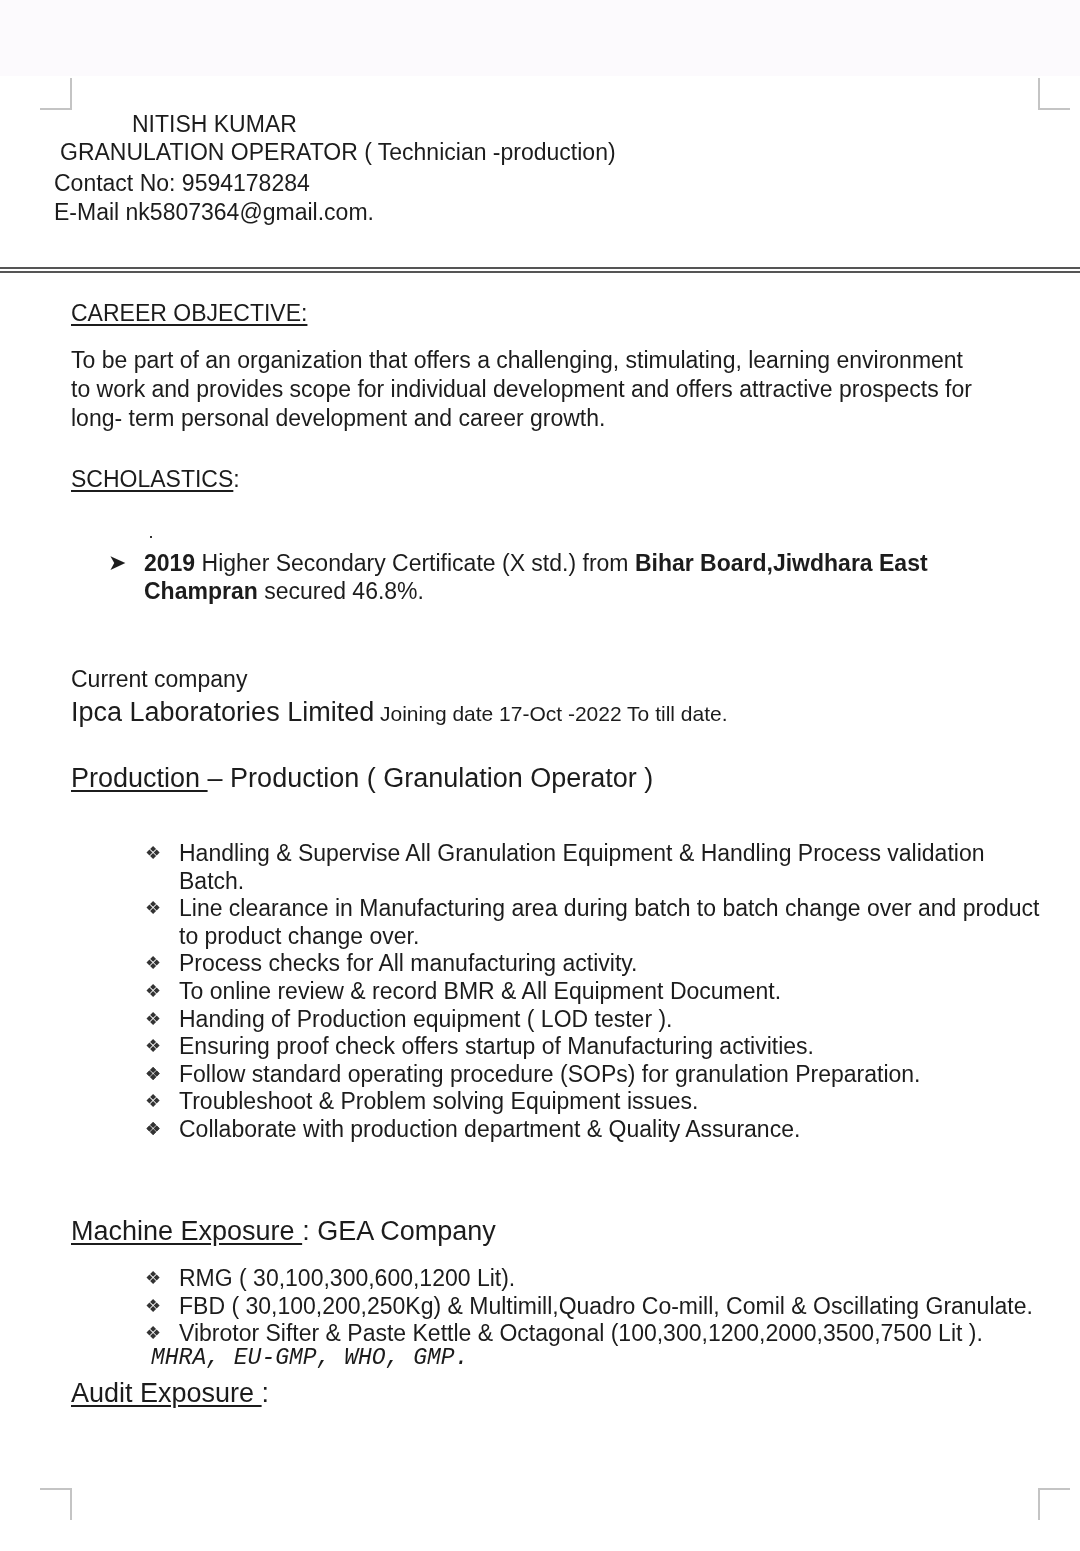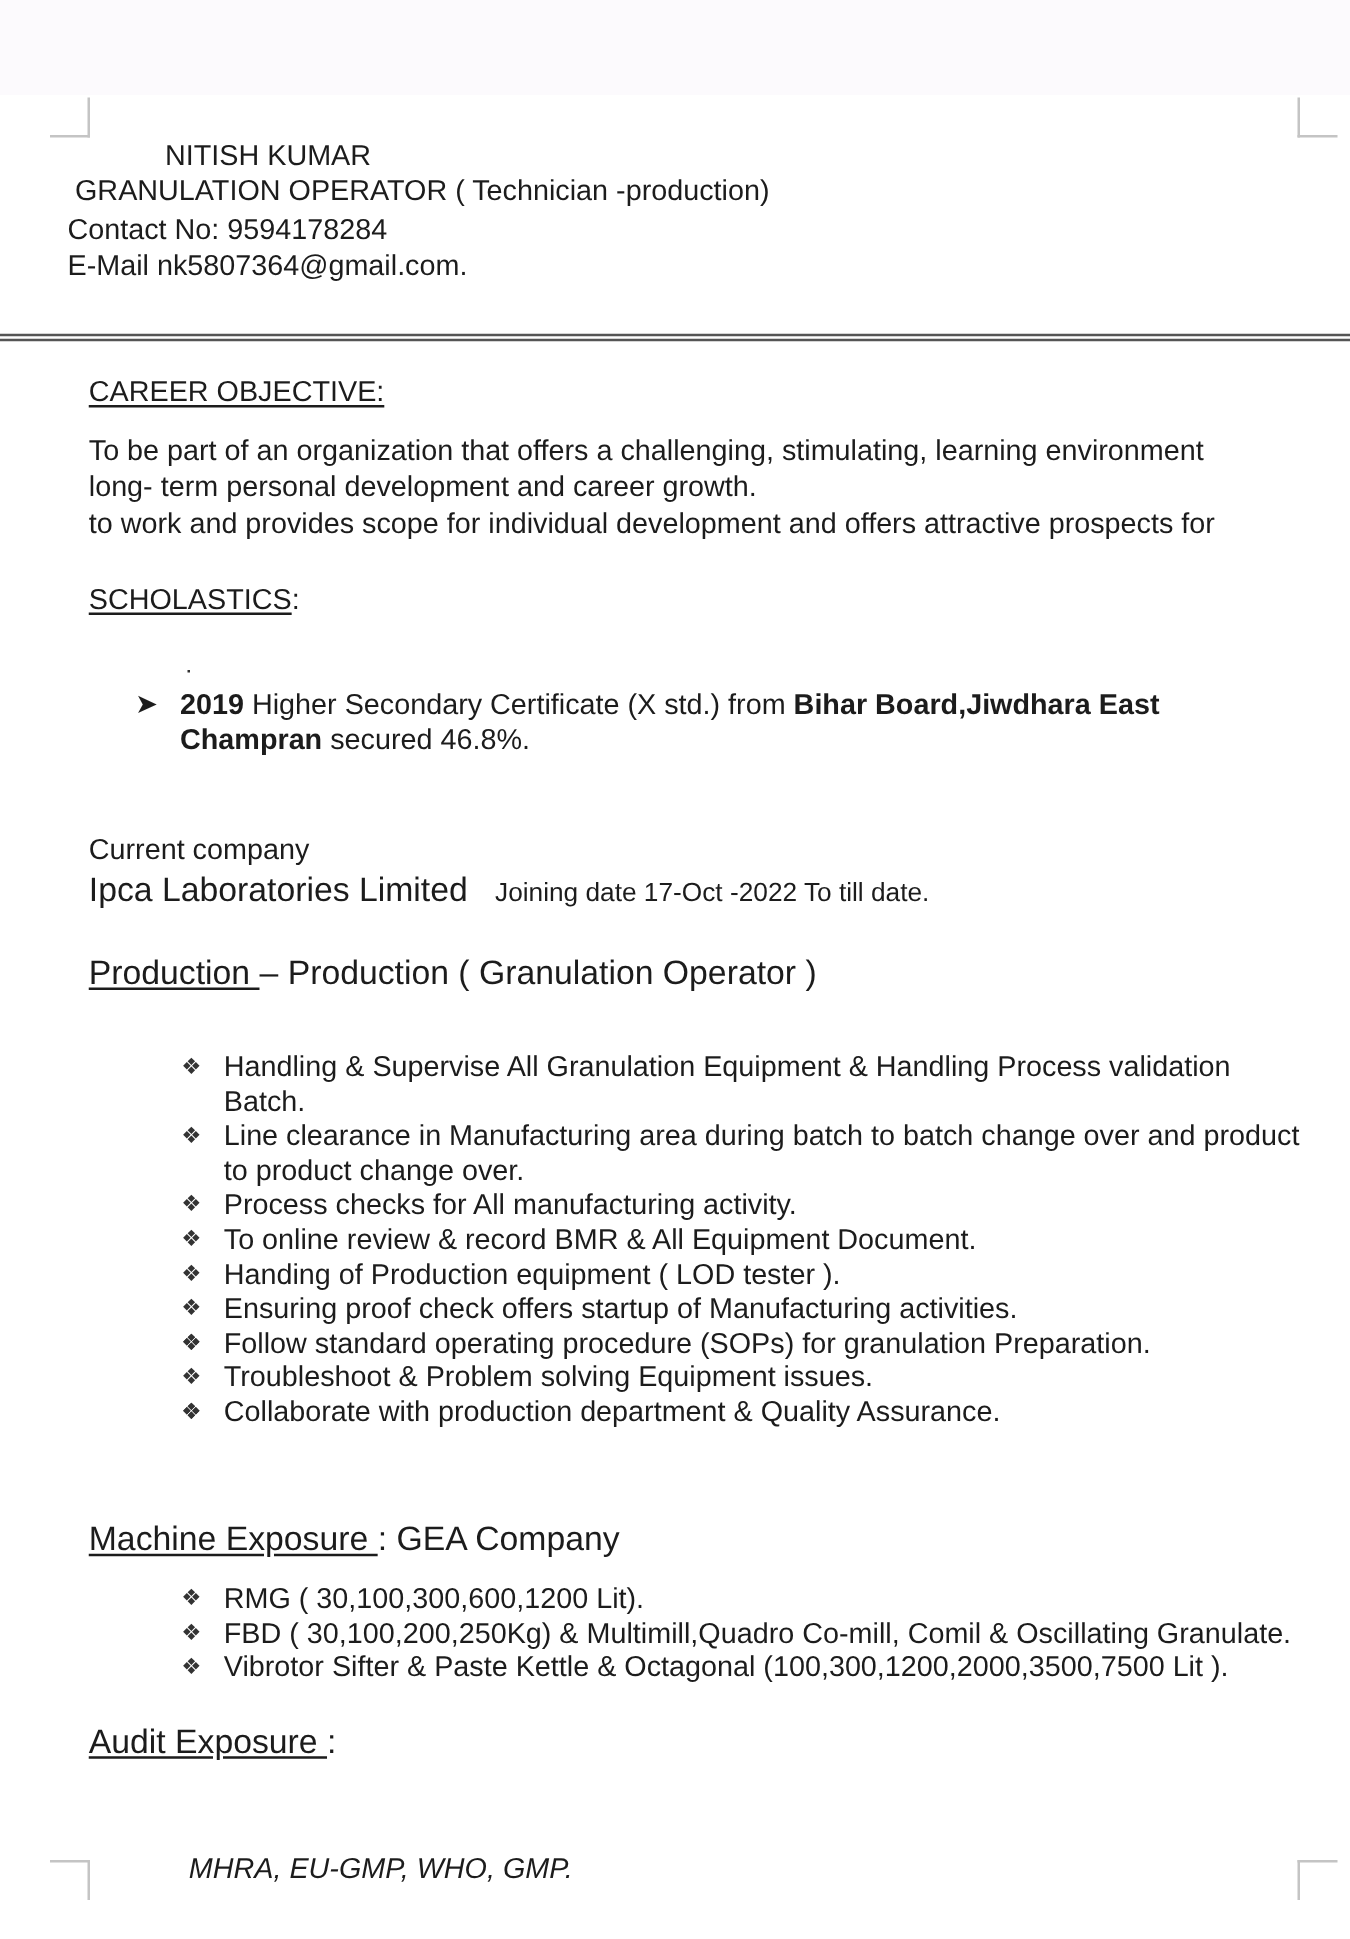--- a/index.html
+++ b/index.html
@@ -29,21 +29,21 @@
   .bullet-list { position: absolute; list-style: none; margin: 0; padding: 0; }
   .bullet-list li { position: relative; font-size: 23px; line-height: 27.6px; }
   .bullet-list li .glyph { position: absolute; left: -34px; top: 0; font-size: 18px; color: #333; }
   .duties { left: 179px; top: 840px; width: 870px; }
   .machines { left: 179px; top: 1265px; width: 860px; }
   .nowrap { white-space: nowrap; }
 
   .edu { position: absolute; left: 144px; top: 549px; width: 820px; font-size: 23px; line-height: 28px; }
   .edu-arrow { position: absolute; left: 108px; top: 549px; font-size: 22px; line-height: 28px; }
   .dot { position: absolute; left: 150px; top: 536px; width: 2px; height: 2px; background: #333; }
-  .audit-list { position: absolute; left: 151px; top: 1480px; font-size: 23px; font-style: italic; line-height: 28px; }
+  .audit-list { position: absolute; left: 151px; top: 1344px; font-size: 23px; font-style: italic; line-height: 28px; font-family: Liberation Mono, monospace; }
 </style>
 </head>
 <body>
 
 <div class="topband"></div>
 <div class="corner c-tl"></div>
 <div class="corner c-tr"></div>
 <div class="corner c-bl"></div>
 <div class="corner c-br"></div>
 
@@ -51,31 +51,31 @@
 <div class="t" style="left:60px; top:138px;">GRANULATION OPERATOR ( Technician -production)</div>
 <div class="t" style="left:54px; top:169px;">Contact No: 9594178284</div>
 <div class="t" style="left:54px; top:198px;">E-Mail nk5807364@gmail.com.</div>
 
 <div class="rule r1"></div>
 <div class="rule r2"></div>
 
 <div class="t u" style="left:71px; top:299px;">CAREER OBJECTIVE:</div>
 <div class="para">
   <span>To be part of an organization that offers a challenging, stimulating, learning environment</span>
+  <span>to work and provides scope for individual development and offers attractive prospects for</span>
   <span>long- term personal development and career growth.</span>
-  <span>to work and provides scope for individual development and offers attractive prospects for</span>
 </div>
 
 <div class="t" style="left:71px; top:465px;"><span class="u">SCHOLASTICS</span><span>:</span></div>
 <div class="dot"></div>
 <div class="edu-arrow">➤</div>
 <div class="edu"><span class="b">2019</span><span> Higher Secondary Certificate (X std.) from </span><span class="b">Bihar Board,Jiwdhara East Champran</span><span>  secured 46.8%.</span></div>
 
 <div class="t" style="left:71px; top:665px;">Current company</div>
-<div class="t" style="left:71px; top:698px;"><span style="font-size:27px;">Ipca Laboratories Limited</span><span style="font-size:21px;margin-left:16px;"> Joining date 17-Oct -2022 To till date.</span></div>
+<div class="t" style="left:71px; top:698px;"><span style="font-size:27px;">Ipca Laboratories Limited</span><span style="font-size:21px;"> Joining date 17-Oct -2022 To till date.</span></div>
 
 <div class="t" style="left:71px; top:762px; font-size:27px; line-height:32px;"><span class="u">Production </span><span>–  Production ( Granulation Operator )</span></div>
 
 <ul class="bullet-list duties">
   <li><span class="glyph">❖</span><span>Handling &amp; Supervise All Granulation Equipment &amp; Handling Process validation Batch.</span></li>
   <li><span class="glyph">❖</span><span>Line clearance in Manufacturing area during batch to batch change over and product to product change over.</span></li>
   <li class="nowrap"><span class="glyph">❖</span><span>Process checks for All manufacturing activity.</span></li>
   <li class="nowrap"><span class="glyph">❖</span><span>To online review &amp; record BMR &amp; All Equipment Document.</span></li>
   <li class="nowrap"><span class="glyph">❖</span><span>Handing of Production equipment ( LOD tester ).</span></li>
   <li class="nowrap"><span class="glyph">❖</span><span>Ensuring proof check offers startup of Manufacturing activities.</span></li>

